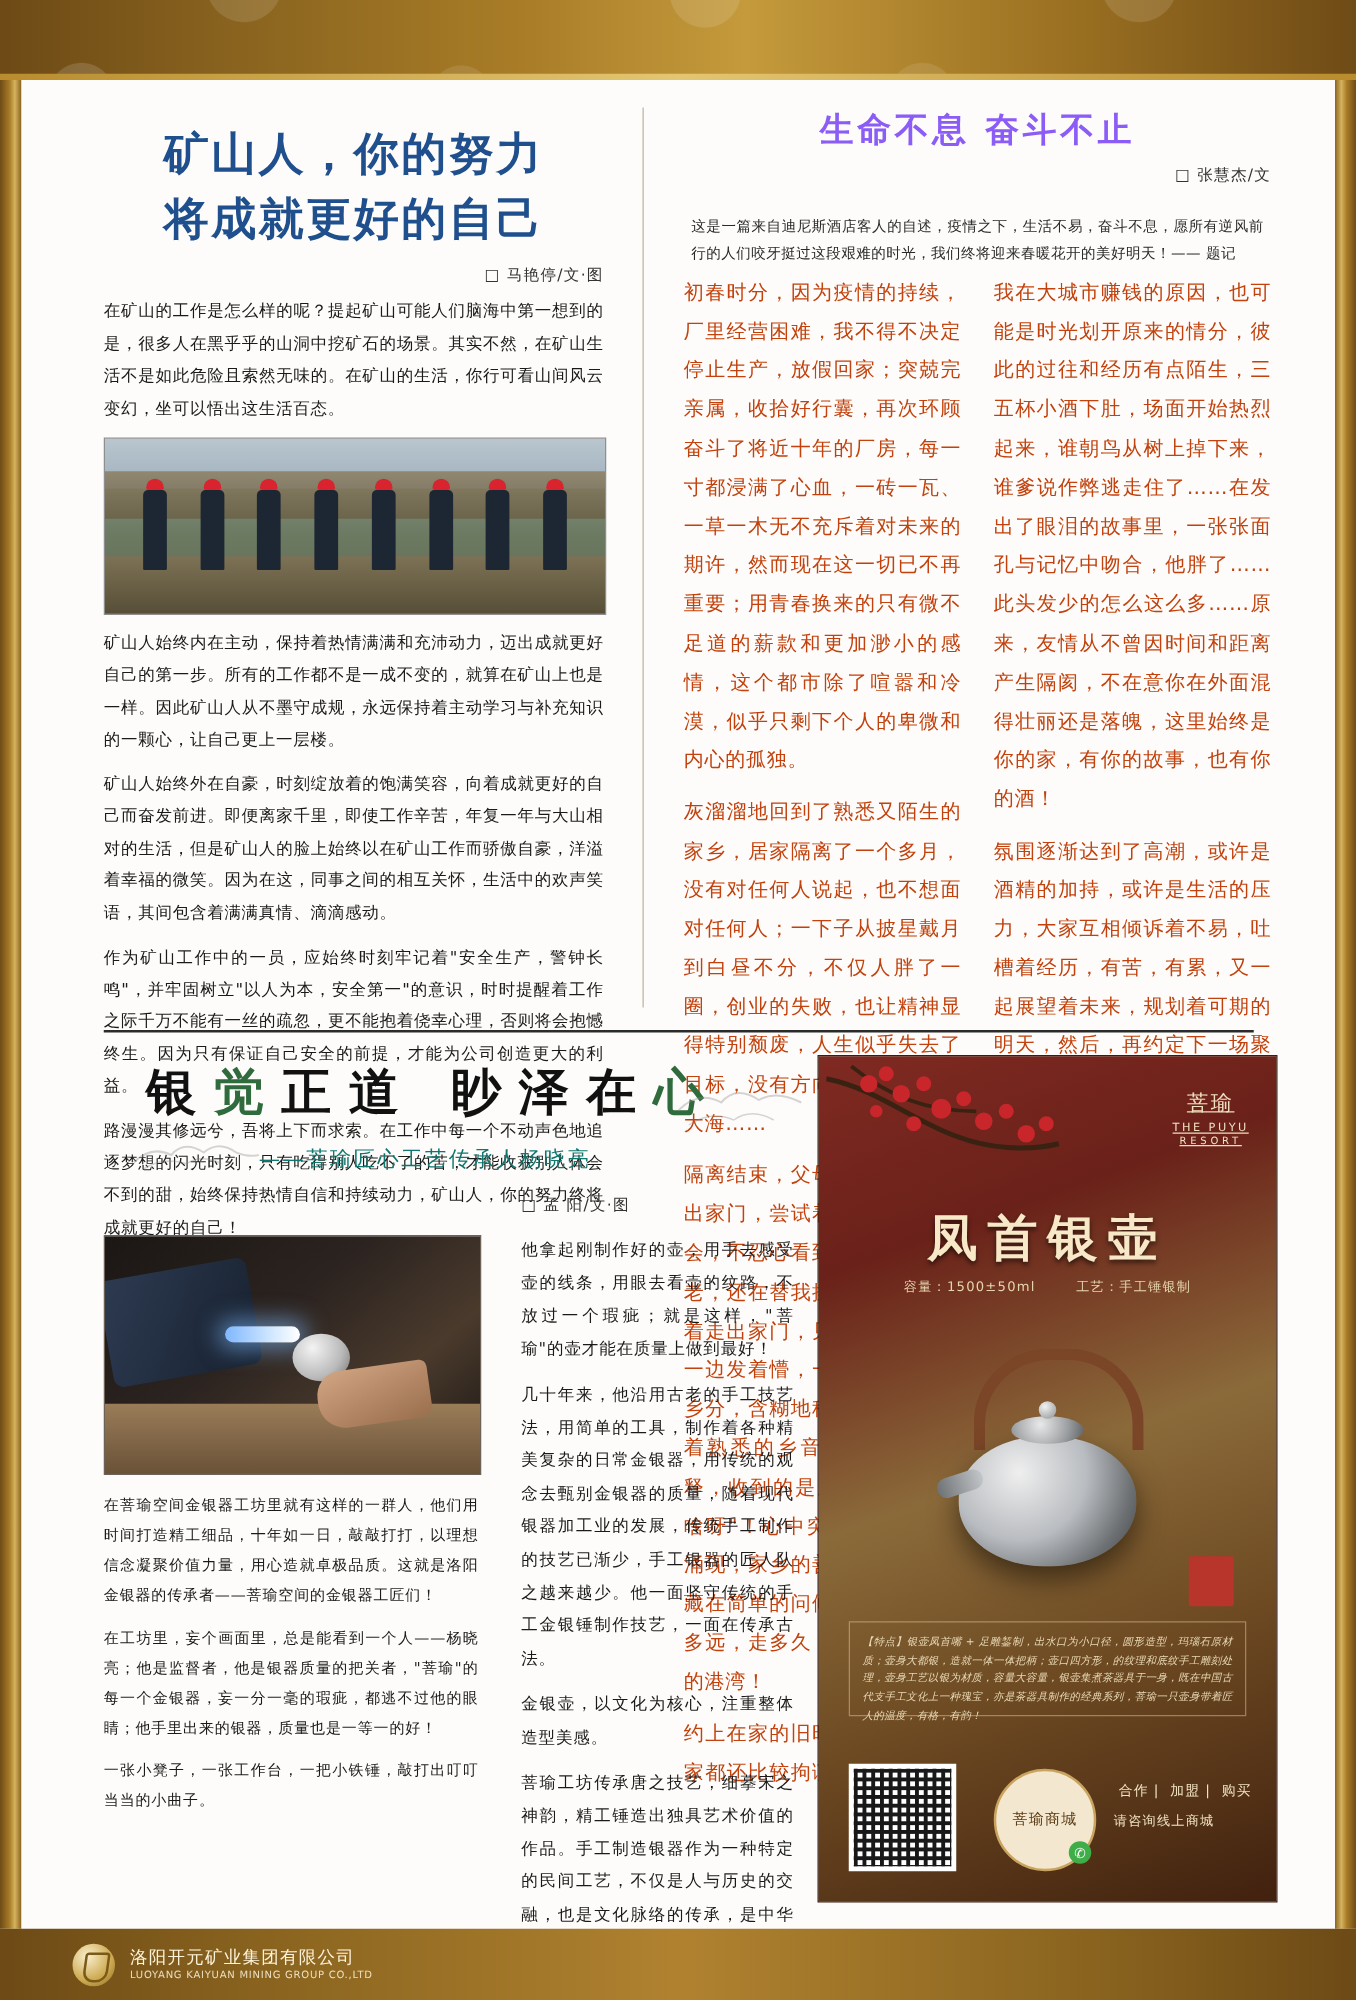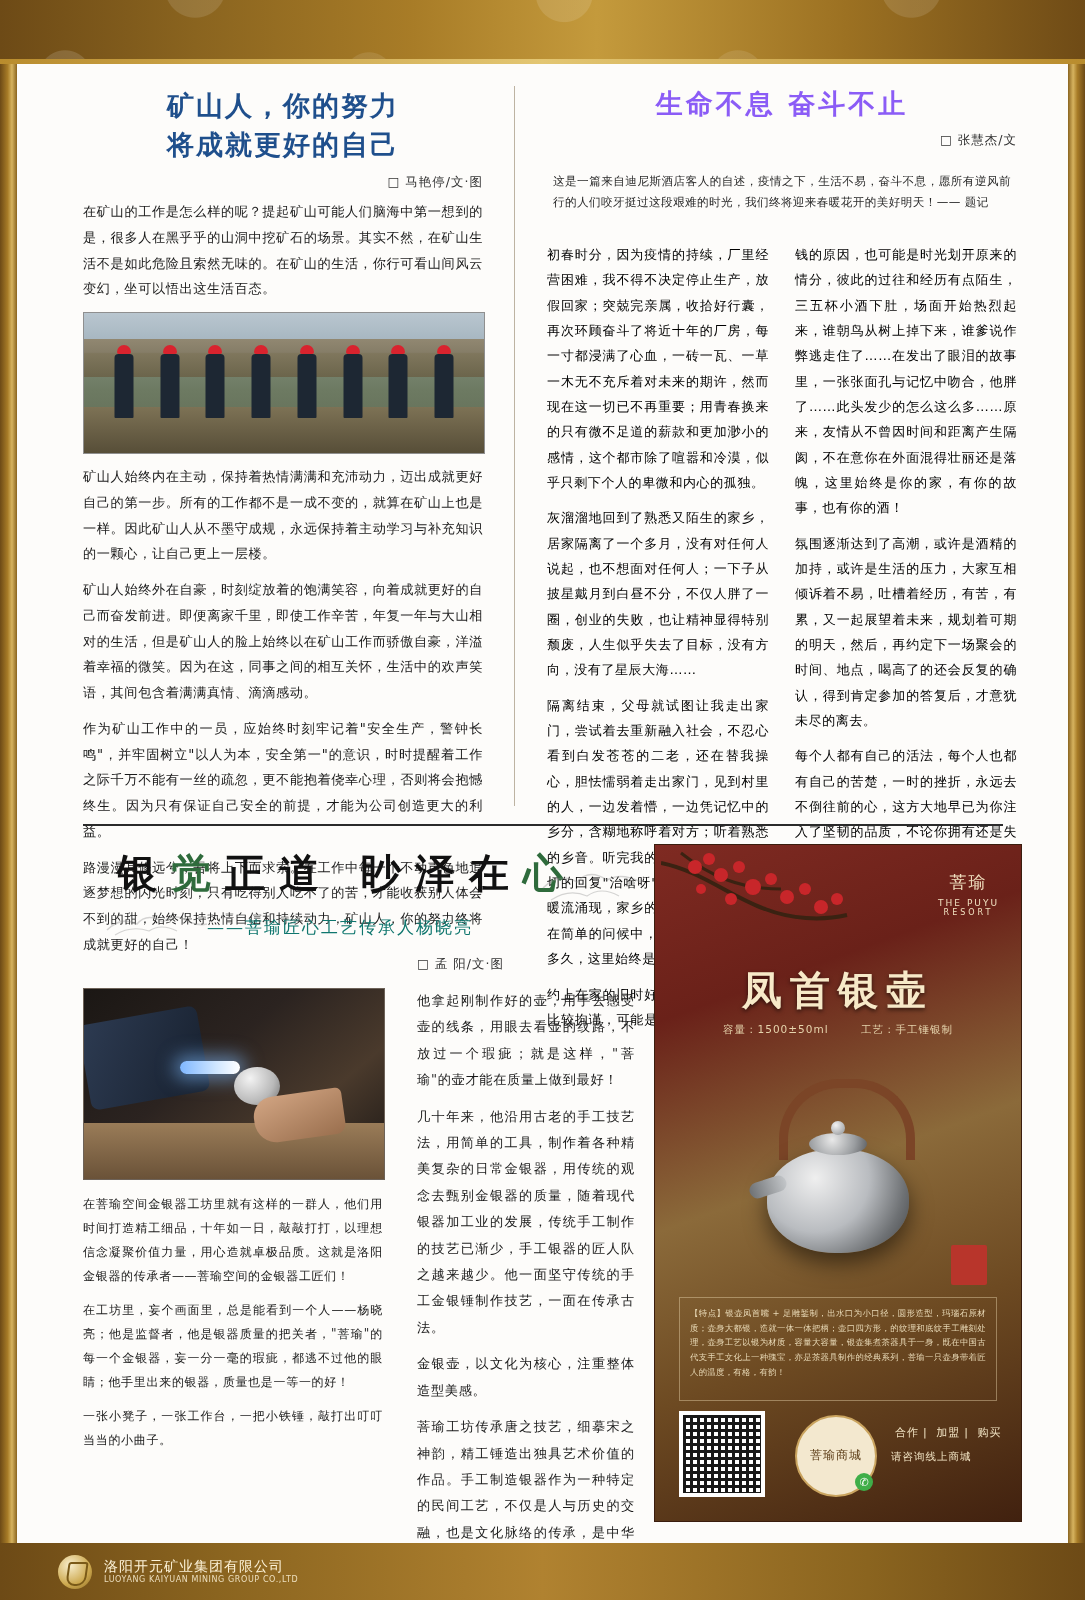--- a/index.html
+++ b/index.html
@@ -59,22 +59,22 @@
 
   
   .top-section{position:absolute;left:17px;top:64px;width:1051px;height:760px;}
   .divider-v{
     position:absolute;left:497px;top:22px;width:1px;height:720px;
     background:#bdb3a2;
   }
   
   .art1{position:absolute;left:66px;top:22px;width:400px;}
   .art1 h1{
-    margin:0;text-align:center;color:#1f4f8c;
-    font-size:27px;font-weight:bold;line-height:1.45;letter-spacing:2px;
+    margin:11px;text-align:center;color:#1f4f8c;
+    font-size:36px;font-weight:bold;line-height:1.45;letter-spacing:2px;
     font-family:"DejaVu Serif","Liberation Serif",serif;
   }
   .byline{text-align:right;font-size:12.5px;color:#333;margin-top:10px;letter-spacing:1px;}
   .art1 .body{margin-top:8px;font-size:13.2px;line-height:1.95;color:#1a1a1a;text-align:justify;letter-spacing:.6px;}
   .photo1{
     width:100%;height:140px;margin:4px 0 10px 0;
     background:
       linear-gradient(180deg,#b9c6cf 0%,#9fb0bb 28%,#7d8a78 29%,#6d7a62 55%,#5d6952 100%);
     position:relative;overflow:hidden;border:1px solid #8f8f8f;
   }
@@ -96,22 +96,22 @@
   
   .art2{position:absolute;left:530px;top:22px;width:470px;}
   .art2 h1{
     margin:0;text-align:center;color:#8b5cf6;font-size:27px;font-weight:bold;letter-spacing:3px;
     font-family:"DejaVu Serif","Liberation Serif",serif;
   }
   .lead{
     margin-top:22px;font-size:11.6px;line-height:1.85;color:#2a2a2a;text-align:justify;
     letter-spacing:.4px;padding:0 6px;
   }
-  .cols2{margin-top:28px;column-count:2;column-gap:26px;
-    font-size:13px;line-height:1.95;color:#000000;text-align:justify;letter-spacing:.6px;}
+  .cols2{margin-top:4px;column-count:2;column-gap:26px;
+    font-size:16px;line-height:1.95;color:#c2410c;text-align:justify;letter-spacing:.6px;}
 
   
   .divider-h{position:absolute;left:83px;top:824px;width:920px;height:2px;background:#2b2b2b;}
 
   
   .bottom{position:absolute;left:17px;top:836px;width:1051px;height:700px;}
 
   .calligraphy{position:absolute;left:100px;top:10px;width:520px;height:70px;}
   .calligraphy .title{
     font-size:40px;font-weight:bold;letter-spacing:14px;color:#111;
@@ -164,21 +164,21 @@
     font-size:13.2px;line-height:2.0;color:#1a1a1a;text-align:justify;letter-spacing:.7px;
     font-family:"DejaVu Serif","Liberation Serif",serif;
   }
 
   
   .ad{
     position:absolute;left:637px;top:8px;width:366px;height:676px;
     background:linear-gradient(160deg,#7f2a22 0%,#6a2119 22%,#8b6a3a 48%,#6d4a22 70%,#41210f 100%);
     overflow:hidden;border:1px solid #3a1d0e;
   }
-  .ad .brand{position:absolute;right:22px;top:26px;text-align:center;color:#f0e0c0;}
+  .ad .brand{position:absolute;right:22px;top:26px;text-align:center;color:#f0e0c0;text-decoration:underline;}
   .ad .brand .cnname{font-size:17px;letter-spacing:2px;font-family:"DejaVu Serif","Liberation Serif",serif;}
   .ad .brand .en1{font-size:9px;letter-spacing:2px;margin-top:4px;}
   .ad .brand .en2{font-size:8px;letter-spacing:3px;}
   .ad .adtitle{
     position:absolute;left:0;top:118px;width:100%;text-align:center;
     color:#f7e9c8;font-size:40px;letter-spacing:8px;font-weight:bold;
     font-family:"DejaVu Serif","Liberation Serif",serif;
     text-shadow:0 2px 4px rgba(0,0,0,.6);
   }
   .ad .specs{
@@ -209,24 +209,24 @@
   }
   .ad .kettle .spout{
     position:absolute;left:-4px;top:104px;width:38px;height:16px;border-radius:8px;
     background:linear-gradient(90deg,#6f7275,#c3c6c9);transform:rotate(-18deg);
   }
   .ad .seal{
     position:absolute;right:34px;top:400px;width:36px;height:40px;background:#b8352b;
     border-radius:2px;
   }
   .ad .descbox{
-    position:absolute;left:24px;top:452px;width:318px;height:104px;
+    position:absolute;left:24px;top:452px;width:318px;height:76px;
     border:1px solid rgba(230,210,170,.45);
     padding:8px 10px;box-sizing:border-box;
-    color:#e8d9b6;font-size:8.4px;line-height:1.75;text-align:justify;letter-spacing:.3px;
+    color:#e8d9b6;font-size:8.4px;line-height:1.75;text-align:justify;letter-spacing:.3px;font-style:italic;
   }
   .ad .qr{
     position:absolute;left:24px;top:566px;width:86px;height:86px;background:#fff;
     padding:4px;box-sizing:border-box;
   }
   .ad .qr .grid{width:100%;height:100%;
     background-image:
       linear-gradient(90deg,#000 50%,transparent 50%),
       linear-gradient(#000 50%,transparent 50%);
     background-size:7px 7px,7px 7px;

